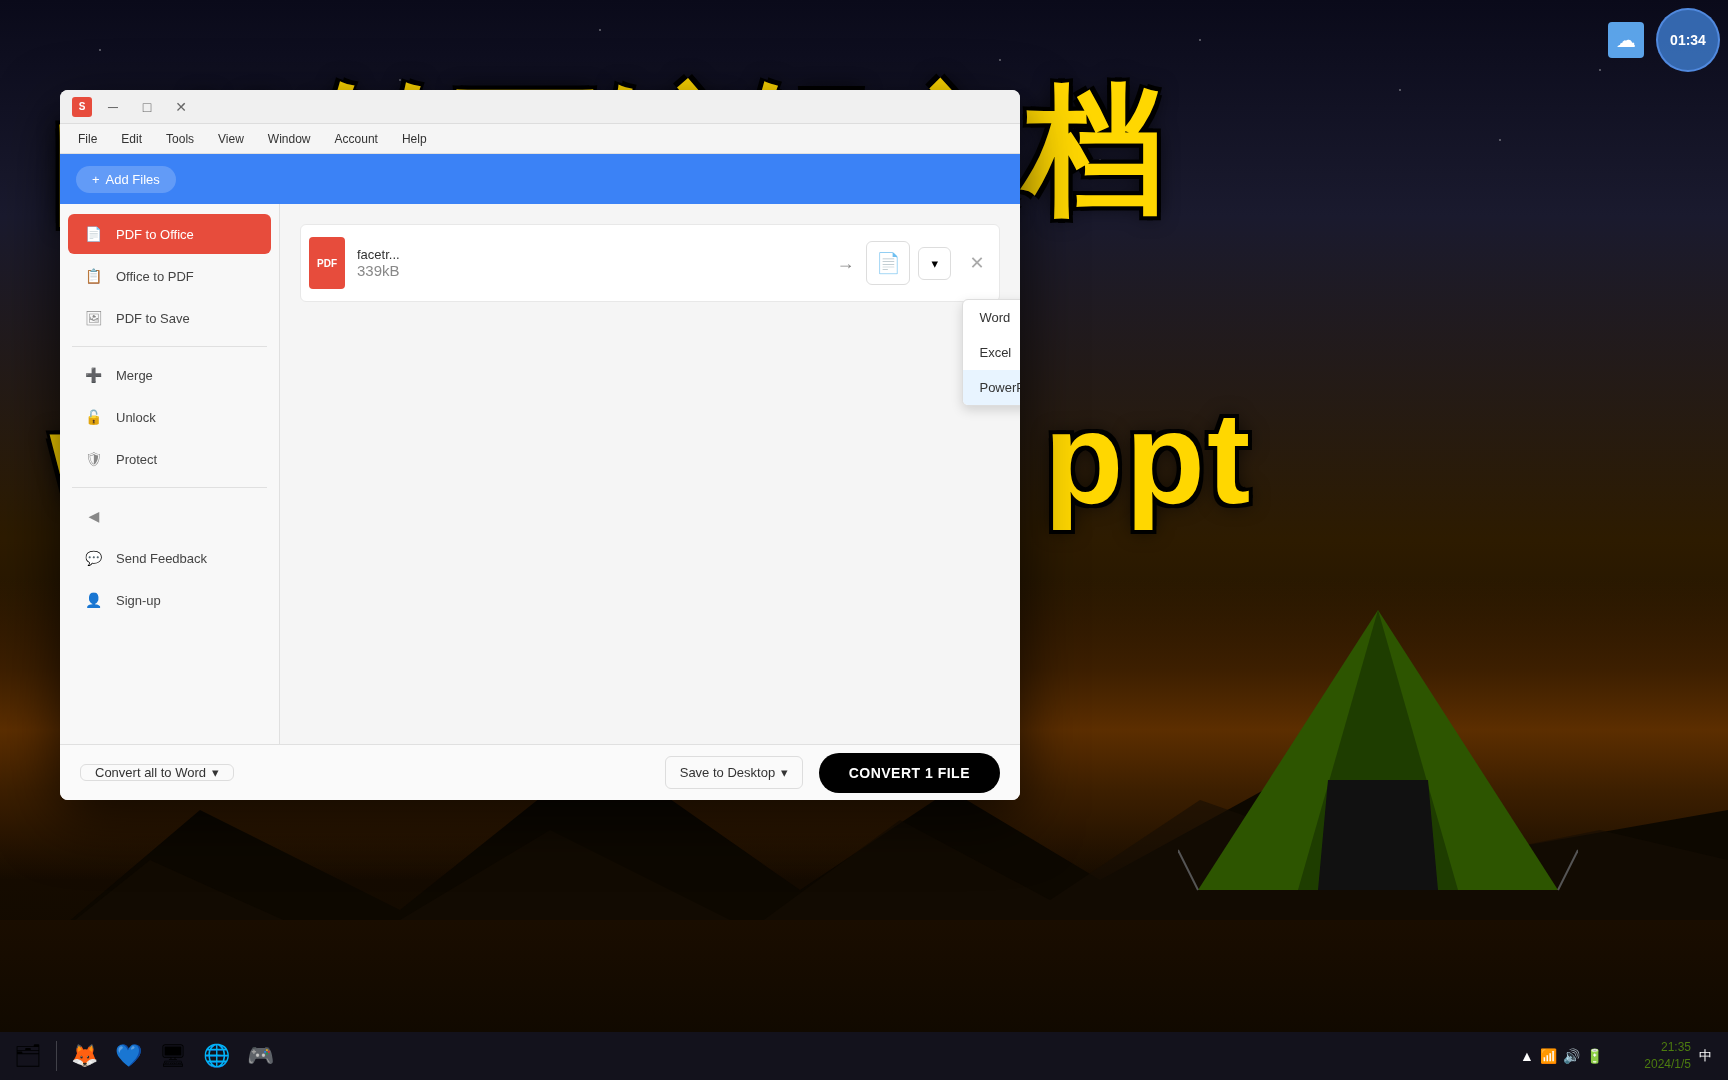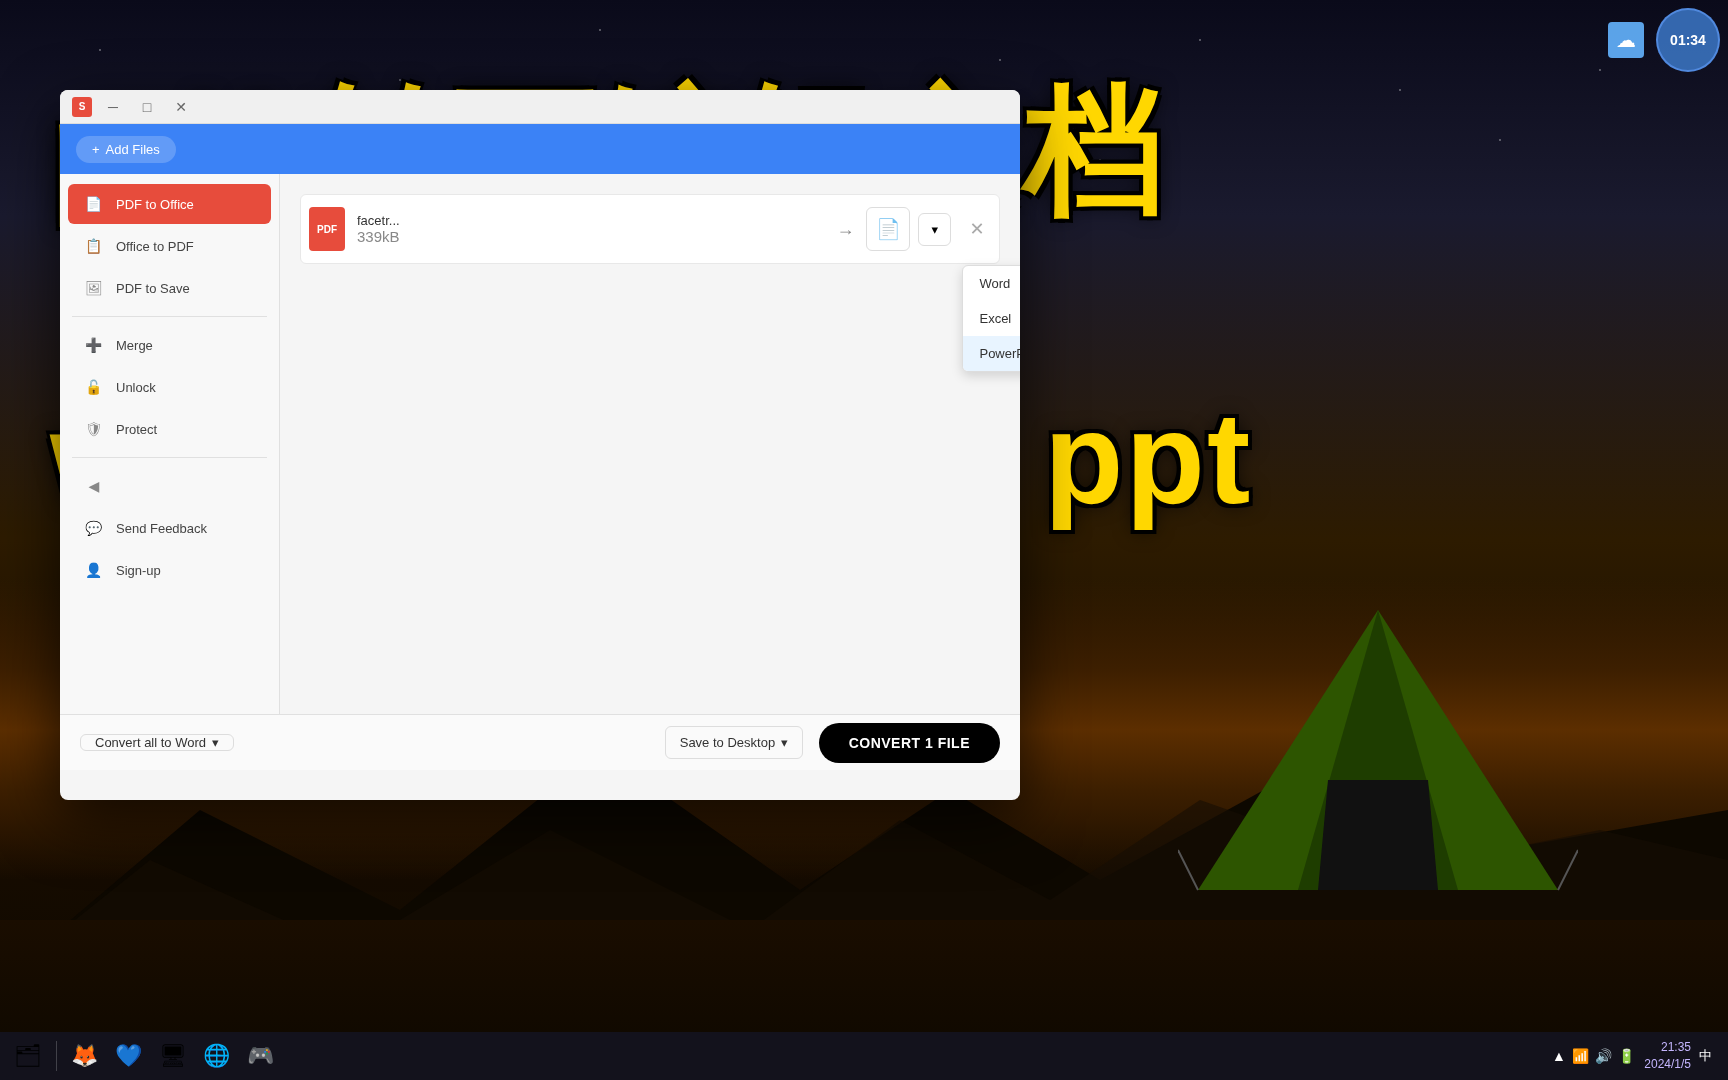--- a/index.html
+++ b/index.html
@@ -342,21 +342,21 @@
       gap: 12px;
       padding: 12px 8px;
       background: white;
       border-radius: 6px;
       border: 1px solid #e8e8e8;
       margin-bottom: 8px;
     }
 
     .file-pdf-icon {
       width: 36px;
-      height: 44px;
+      height: 52px;
       background: #e74c3c;
       border-radius: 4px;
       display: flex;
       align-items: center;
       justify-content: center;
       color: white;
       font-size: 10px;
       font-weight: bold;
       flex-shrink: 0;
     }
@@ -536,23 +536,24 @@
     .taskbar-right {
       margin-left: auto;
       display: flex;
       align-items: center;
       gap: 8px;
       padding-right: 8px;
     }
 
     .taskbar-clock {
       text-align: right;
-      color: #c4b5fd;
+      color: #4d7c0f;
       font-size: 12px;
       line-height: 1.4;
+      margin-left: 32px;
     }
 
     .taskbar-sys-icons {
       display: flex;
       align-items: center;
       gap: 6px;
       color: white;
       font-size: 14px;
     }
   </style>
@@ -602,20 +603,29 @@
     <div class="title-bar-logo">
       <span>S</span>
     </div>
     <div class="title-bar-controls">
       <button class="title-btn">─</button>
       <button class="title-btn">□</button>
       <button class="title-btn close">✕</button>
     </div>
   </div>
 
+  <div class="menu-bar">
+    <div class="menu-item">File</div>
+    <div class="menu-item">Edit</div>
+    <div class="menu-item">Tools</div>
+    <div class="menu-item">View</div>
+    <div class="menu-item">Window</div>
+    <div class="menu-item">Account</div>
+    <div class="menu-item">Help</div>
+  </div>
 
   <div class="action-bar">
     <div class="add-files-area">
       <button class="action-bar-btn">
         <span>+</span>
         <span>Add Files</span>
       </button>
     </div>
   </div>
 

